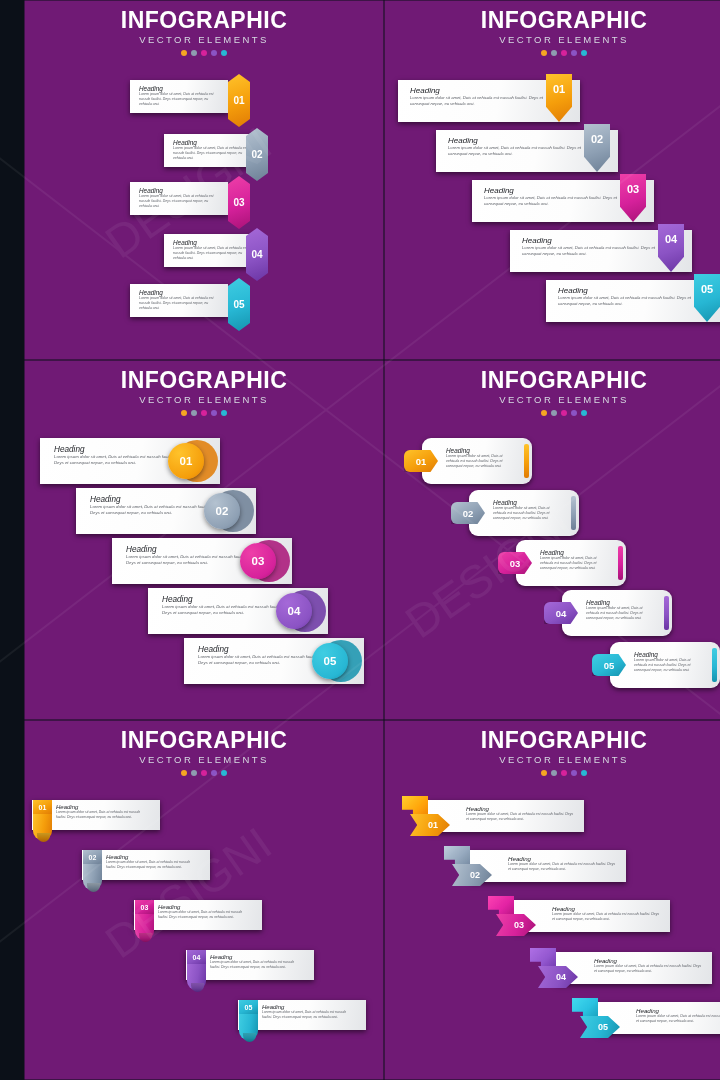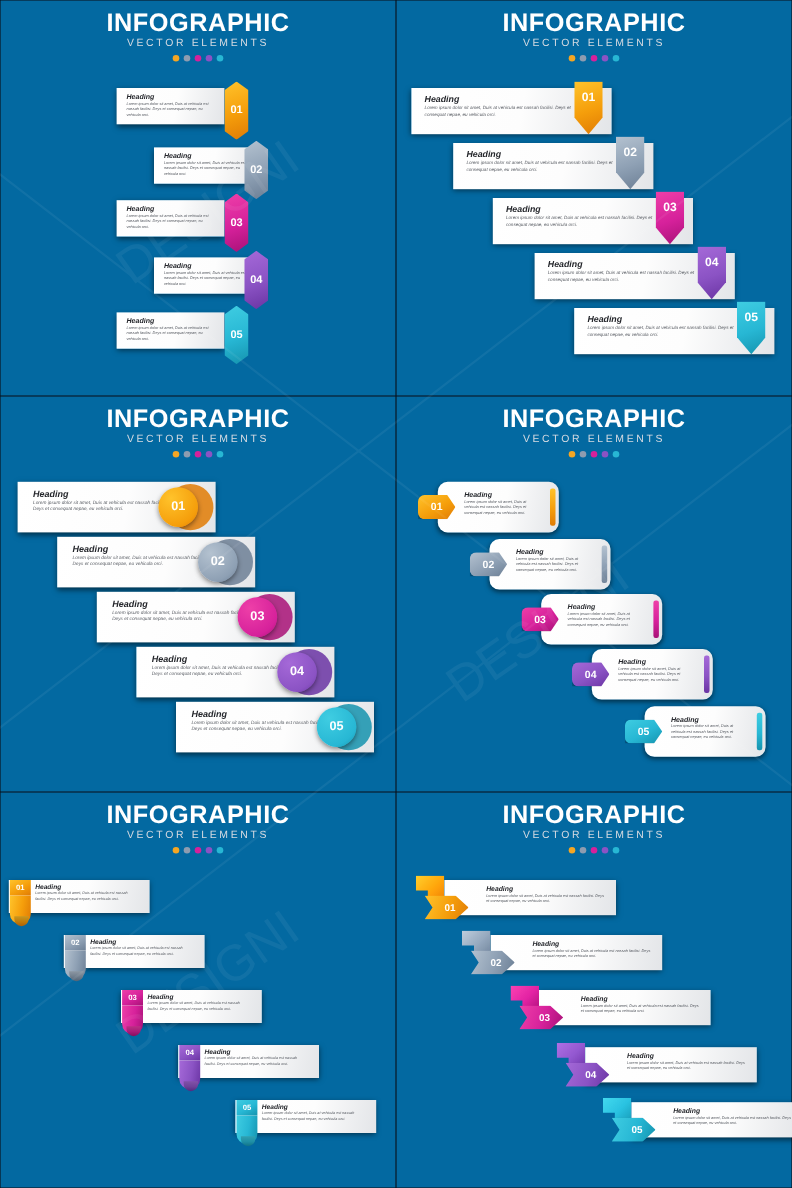--- a/index.html
+++ b/index.html
@@ -12,23 +12,24 @@
   .sheet {
     position: relative;
     width: 720px; height: 1080px;
     display: grid;
     grid-template-columns: 360px 360px;
     grid-template-rows: 360px 360px 360px;
   }
   .panel {
     position: relative;
     width: 360px; height: 360px;
-    background: #0369a1;
+    background: #701a75;
     overflow: hidden;
     box-shadow: inset 0 0 0 0.5px #0a0f18;
+    margin-left: 24px;
   }
 
   
   .hdr { position: absolute; top: 8px; left: 0; width: 100%; text-align: center; }
   .hdr-title {
     color: #ffffff;
     font-size: 23px;
     font-weight: bold;
     letter-spacing: 0.5px;
     line-height: 1.05;
@@ -41,21 +42,21 @@
   }
   .hdr-dots { margin-top: 5px; display: flex; justify-content: center; gap: 4px; }
   .hdr-dots i { width: 6px; height: 6px; border-radius: 50%; display: block; }
 
   
   .card-white {
     background: linear-gradient(100deg,#ffffff 0%,#fdfdfd 55%,#e3e5e8 100%);
     box-shadow: 0 2px 5px rgba(0,0,0,.55);
   }
   .h-ttl {
-    font-weight: bold; font-style: italic;
+    font-weight: normal; font-style: italic;
     color: #24262b;
   }
   .h-body { color: #585c63; font-style: italic; line-height: 1.45; }
 
   
   .p1 .row { position: absolute; height: 40px; }
   .p1 .bar {
     position: absolute; left: 0; top: 6px;
     height: 33px; width: 100%;
     padding: 5px 8px 0 9px;

